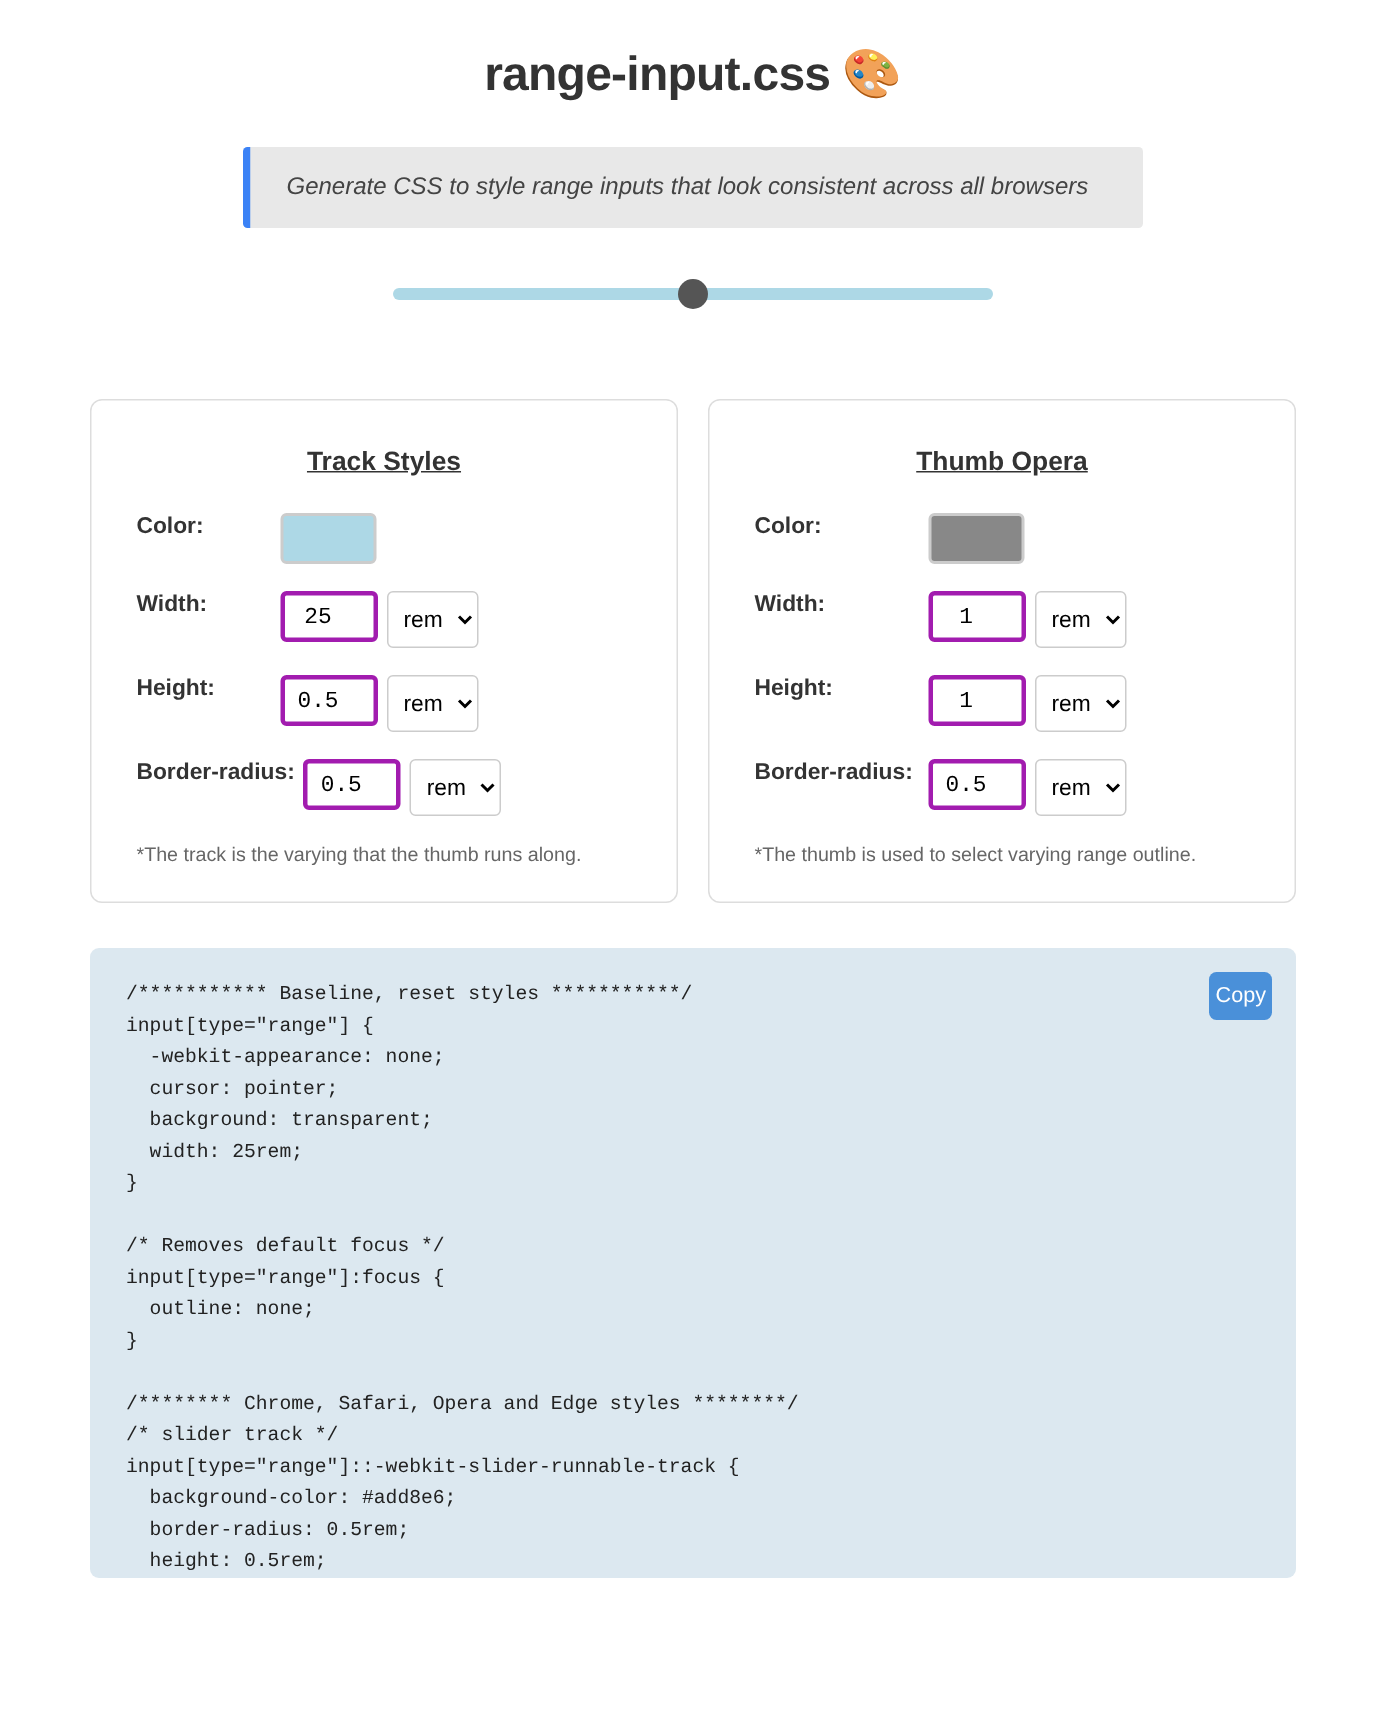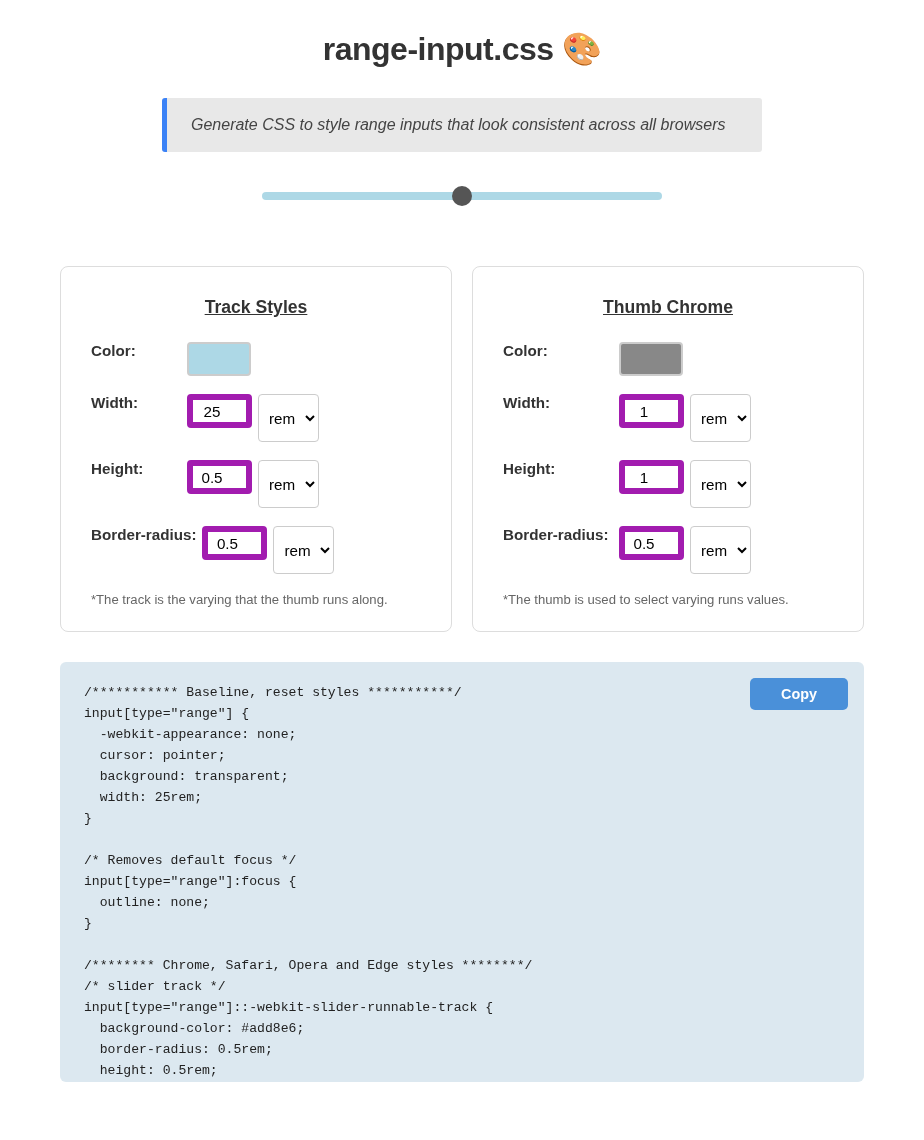--- a/index.html
+++ b/index.html
@@ -131,30 +131,31 @@
       border: none;
       cursor: pointer;
       opacity: 0;
       position: absolute;
     }
 
     
     .num-input {
       width: 65px;
       height: 34px;
-      border: 6px solid #a21caf;
+      border: 3px solid #a21caf;
       border-radius: 4px;
       padding: 4px 8px;
       font-size: 0.95rem;
       text-align: center;
+      font-family: Liberation Mono, monospace;
     }
 
     
     .unit-select {
-      height: 48px;
+      height: 38px;
       border: 1px solid #ccc;
       border-radius: 4px;
       padding: 4px 6px;
       font-size: 0.95rem;
       background: #fff;
       cursor: pointer;
     }
 
     
     .card-note {
@@ -182,23 +183,23 @@
       white-space: pre;
     }
     .copy-button {
       position: absolute;
       top: 16px;
       right: 16px;
       background: #4a90d9;
       color: white;
       border: none;
       border-radius: 5px;
-      padding: 8px 31px;
+      padding: 8px 4px;
       font-size: 0.9rem;
-      font-weight: 700;
+      font-weight: 400;
       cursor: pointer;
     }
 
     
     .code-section::-webkit-scrollbar { width: 8px; }
     .code-section::-webkit-scrollbar-track { background: #c8dce8; border-radius: 4px; }
     .code-section::-webkit-scrollbar-thumb { background: #888; border-radius: 4px; }
   </style>
 </head>
 <body>
@@ -248,21 +249,21 @@
       <input type="number" class="num-input" value="0.5" style="">
       <select class="unit-select">
         <option>rem</option><option>px</option><option>em</option><option>%</option>
       </select>
     </div>
 
     <p class="card-note">*The track is the varying that the thumb runs along.</p>
   </div>
 
   <div class="card">
-    <h2 class="card-title">Thumb Chrome</h2>
+    <h2 class="card-title">Thumb Opera</h2>
 
     <div class="form-row">
       <label class="form-label">Color:</label>
       <div class="color-input-wrapper gray-color" style="background:#888888; width:64px; height:34px; border:2px solid #ccc; border-radius:4px; cursor:pointer; position:relative;">
         <input type="color" value="#888888" style="position: absolute; opacity: 0; width: 100%; height: 100%; cursor: pointer;">
       </div>
     </div>
 
     <div class="form-row">
       <label class="form-label">Width:</label>
@@ -281,21 +282,21 @@
     </div>
 
     <div class="form-row">
       <label class="form-label">Border-radius:</label>
       <input type="number" class="num-input" value="0.5" style="">
       <select class="unit-select">
         <option>rem</option><option>px</option><option>em</option><option>%</option>
       </select>
     </div>
 
-    <p class="card-note">*The thumb is used to select varying runs values.</p>
+    <p class="card-note">*The thumb is used to select varying range outline.</p>
   </div>
 
 </div>
 
 <div class="code-section">
   <button class="copy-button">Copy</button>
   <pre class="code-block">/*********** Baseline, reset styles ***********/
 input[type="range"] {
   -webkit-appearance: none;
   cursor: pointer;

